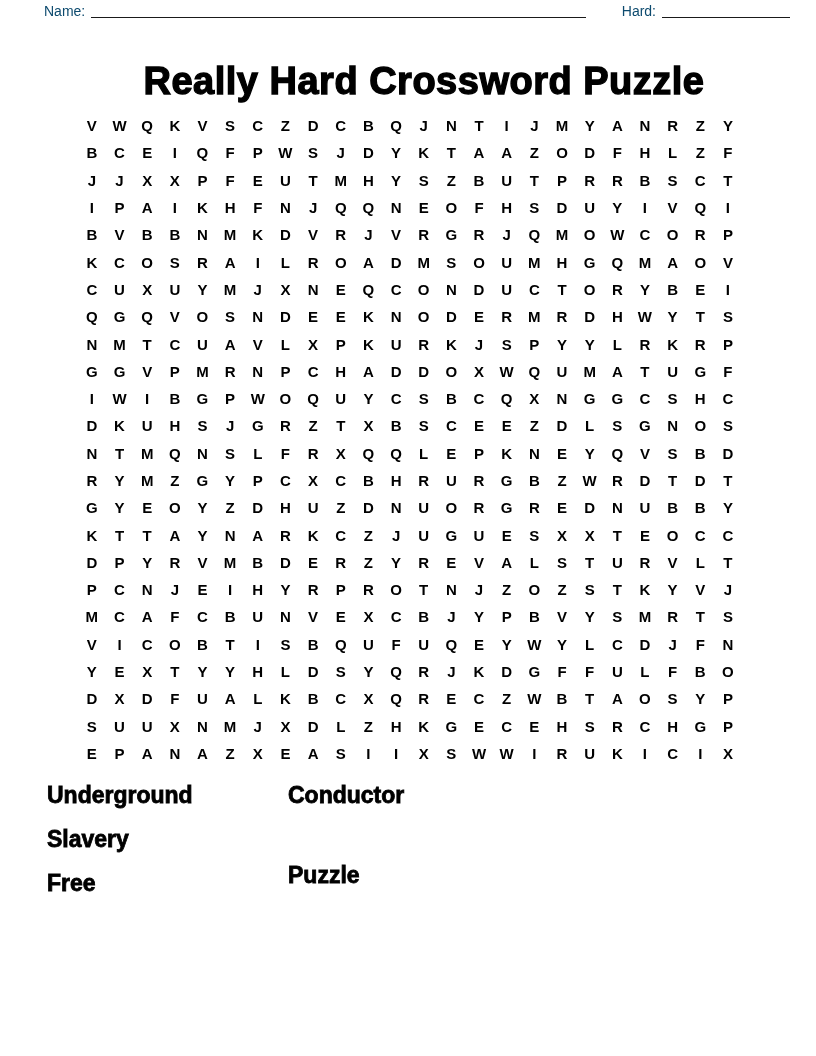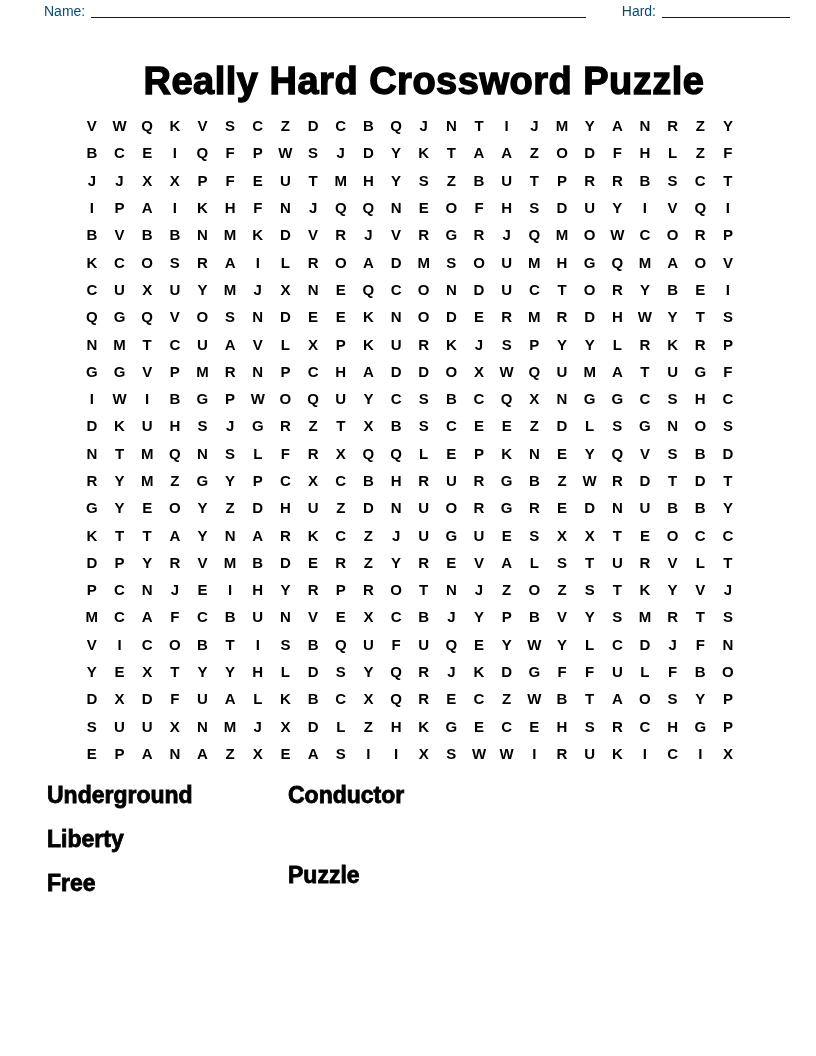--- a/index.html
+++ b/index.html
@@ -686,21 +686,21 @@
       <div class="cell">K</div>
       <div class="cell">I</div>
       <div class="cell">C</div>
       <div class="cell">I</div>
       <div class="cell">X</div>
     </div>
 
   <div class="bank">
       <div class="bank-col">
         <div class="bank-word">Underground</div>
-        <div class="bank-word">Liberty</div>
+        <div class="bank-word">Slavery</div>
         <div class="bank-word">Free</div>
       </div>
       <div class="bank-col">
         <div class="bank-word">Conductor</div>
         <div class="bank-word">Puzzle</div>
       </div>
     </div>
 
 </div>
 

